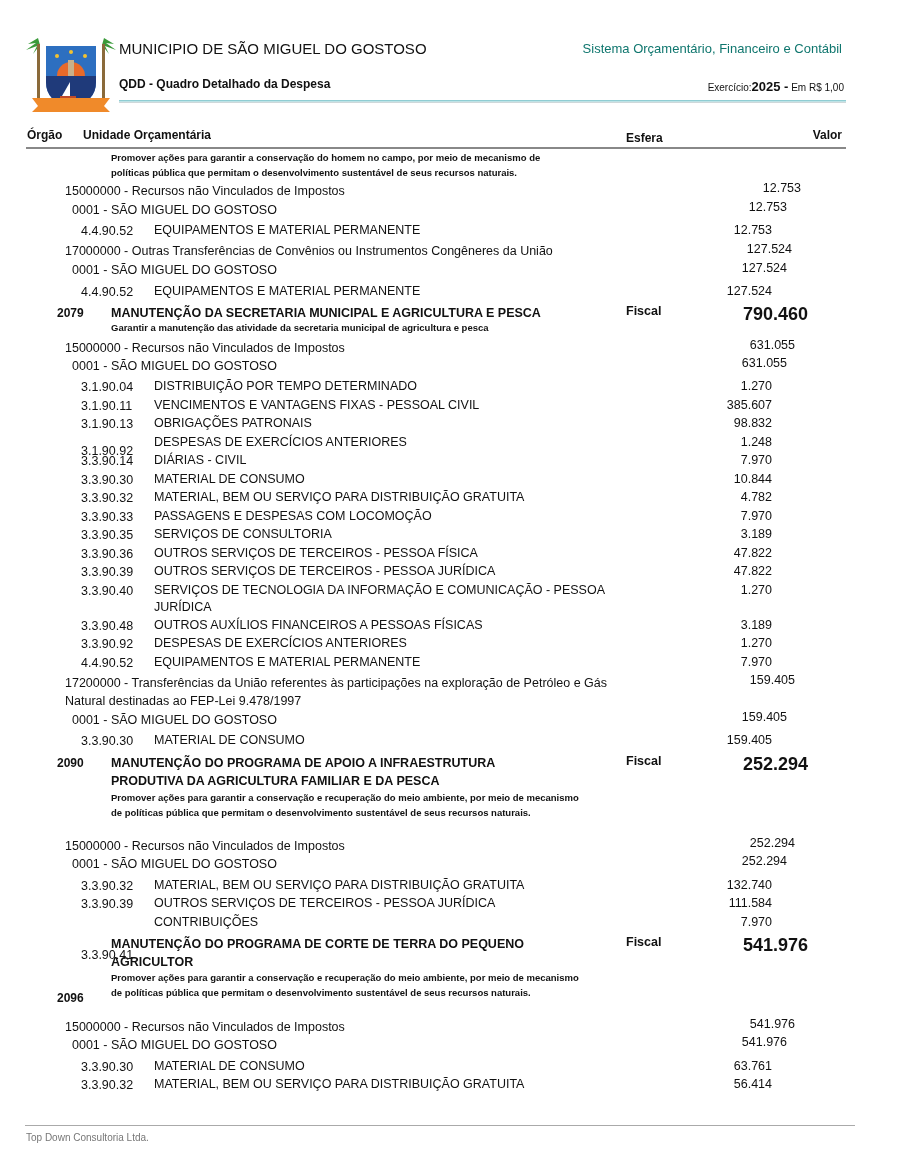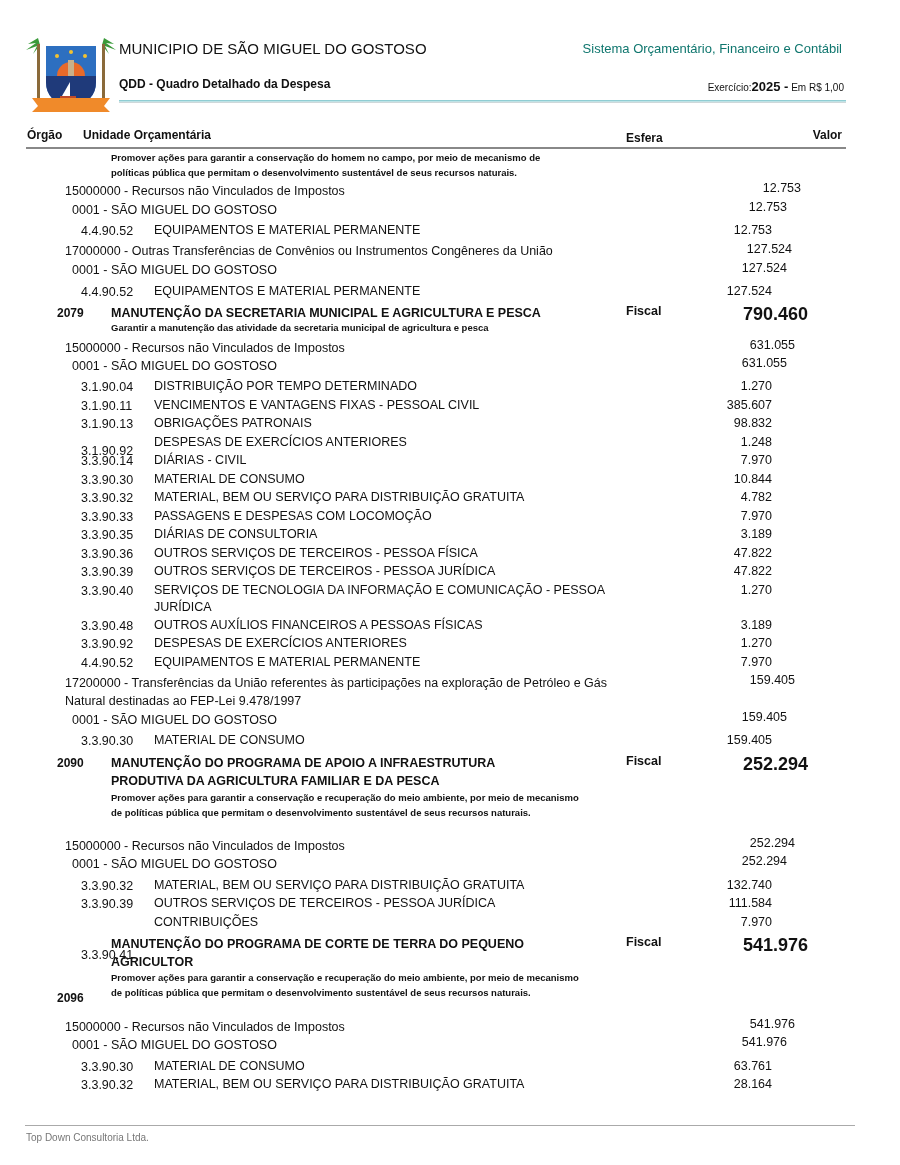--- a/index.html
+++ b/index.html
@@ -132,21 +132,21 @@
 
 <div class="elem-code" style="top:491px;">3.3.90.32</div>
 <div class="elem-name" style="top:489px;">MATERIAL, BEM OU SERVIÇO PARA DISTRIBUIÇÃO GRATUITA</div>
 <div class="val" style="right:128px; top:490px;">4.782</div>
 
 <div class="elem-code" style="top:510px;">3.3.90.33</div>
 <div class="elem-name" style="top:508px;">PASSAGENS E DESPESAS COM LOCOMOÇÃO</div>
 <div class="val" style="right:128px; top:509px;">7.970</div>
 
 <div class="elem-code" style="top:528px;">3.3.90.35</div>
-<div class="elem-name" style="top:526px;">DIÁRIAS DE CONSULTORIA</div>
+<div class="elem-name" style="top:526px;">SERVIÇOS DE CONSULTORIA</div>
 <div class="val" style="right:128px; top:527px;">3.189</div>
 
 <div class="elem-code" style="top:547px;">3.3.90.36</div>
 <div class="elem-name" style="top:545px;">OUTROS SERVIÇOS DE TERCEIROS - PESSOA FÍSICA</div>
 <div class="val" style="right:128px; top:546px;">47.822</div>
 
 <div class="elem-code" style="top:565px;">3.3.90.39</div>
 <div class="elem-name" style="top:563px;">OUTROS SERVIÇOS DE TERCEIROS - PESSOA JURÍDICA</div>
 <div class="val" style="right:128px; top:564px;">47.822</div>
 
@@ -207,16 +207,16 @@
 <div class="val" style="right:105px; top:1017px;">541.976</div>
 <div class="uo" style="top:1038px;">0001 - SÃO MIGUEL DO GOSTOSO</div>
 <div class="val" style="right:113px; top:1035px;">541.976</div>
 
 <div class="elem-code" style="top:1060px;">3.3.90.30</div>
 <div class="elem-name" style="top:1058px;">MATERIAL DE CONSUMO</div>
 <div class="val" style="right:128px; top:1059px;">63.761</div>
 
 <div class="elem-code" style="top:1078px;">3.3.90.32</div>
 <div class="elem-name" style="top:1076px;">MATERIAL, BEM OU SERVIÇO PARA DISTRIBUIÇÃO GRATUITA</div>
-<div class="val" style="right:128px; top:1077px;">28.164</div>
+<div class="val" style="right:128px; top:1077px;">56.414</div>
 
 <div class="foot-rule"></div>
 <div class="footer">Top Down Consultoria Ltda.</div>
 
 </body></html>

